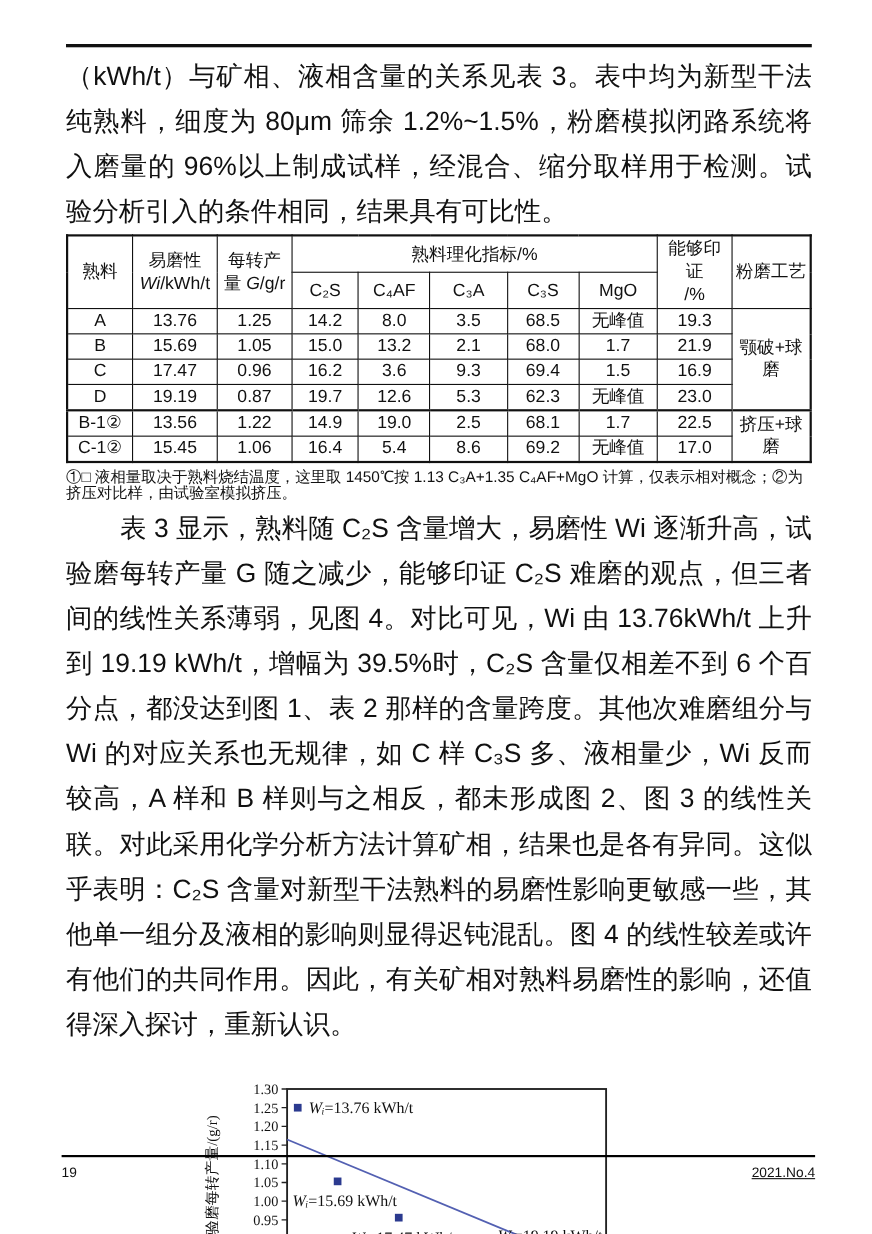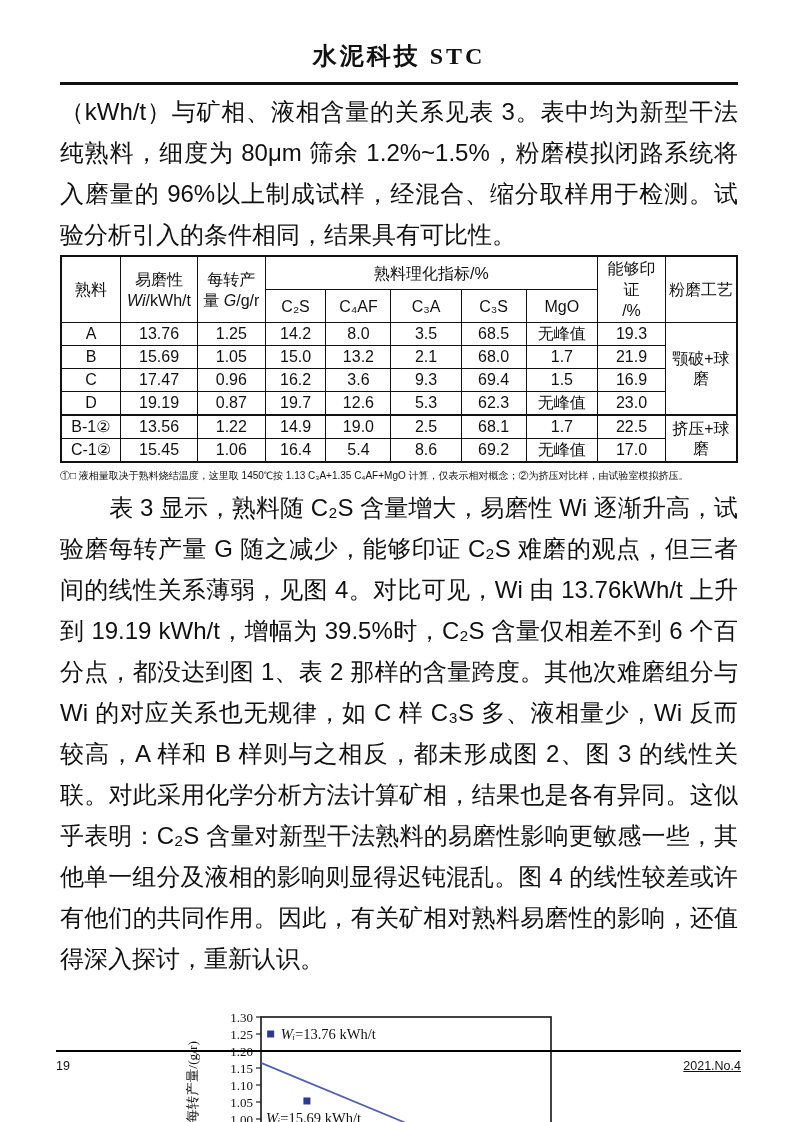--- a/index.html
+++ b/index.html
@@ -25,37 +25,36 @@
     width:100%;border-collapse:collapse;font-size:16px;table-layout:fixed;
     border:2px solid #111;
   }
   table.data th,table.data td{
     border:1px solid #111;text-align:center;padding:1px 2px;line-height:20px;
     font-weight:normal;overflow:hidden;
   }
   table.data thead th{line-height:21px;}
   tr.group-start td{border-top:2px solid #111;}
   .wi-it{font-style:italic;}
-  .footnote{font-size:10px;line-height:15px;margin-top:5px;color:#111;}
+  .footnote{font-size:14px;line-height:15px;margin-top:5px;color:#111;}
   .chart-wrap{width:440px;margin:26px auto 0 auto;}
   .chart-text{font-family:"Liberation Serif",serif;fill:#111;}
   .page-footer{
     position:absolute;left:56px;right:52px;top:1050px;
     border-top:2.5px solid #000;padding-top:7px;font-size:12.5px;
   }
   .page-footer .inner{position:relative;height:18px;}
   .page-footer .pageno{position:absolute;left:0;right:0;text-align:left;}
   .page-footer .issue{position:absolute;right:0;top:0;text-decoration:underline;}
 </style>
 </head>
 <body>
 
 <div class="page">
 
-  <div class="journal-title">水泥科技  STC</div>
   <div class="header-rule"></div>
 
   <p class="para">（kWh/t）与矿相、液相含量的关系见表 3。表中均为新型干法纯熟料，细度为 80μm 筛余 1.2%~1.5%，粉磨模拟闭路系统将入磨量的 96%以上制成试样，经混合、缩分取样用于检测。试验分析引入的条件相同，结果具有可比性。</p>
 
 
   <table class="data">
     <colgroup>
       <col style="width:8.8%">
         <col style="width:11.4%">
         <col style="width:10%">

